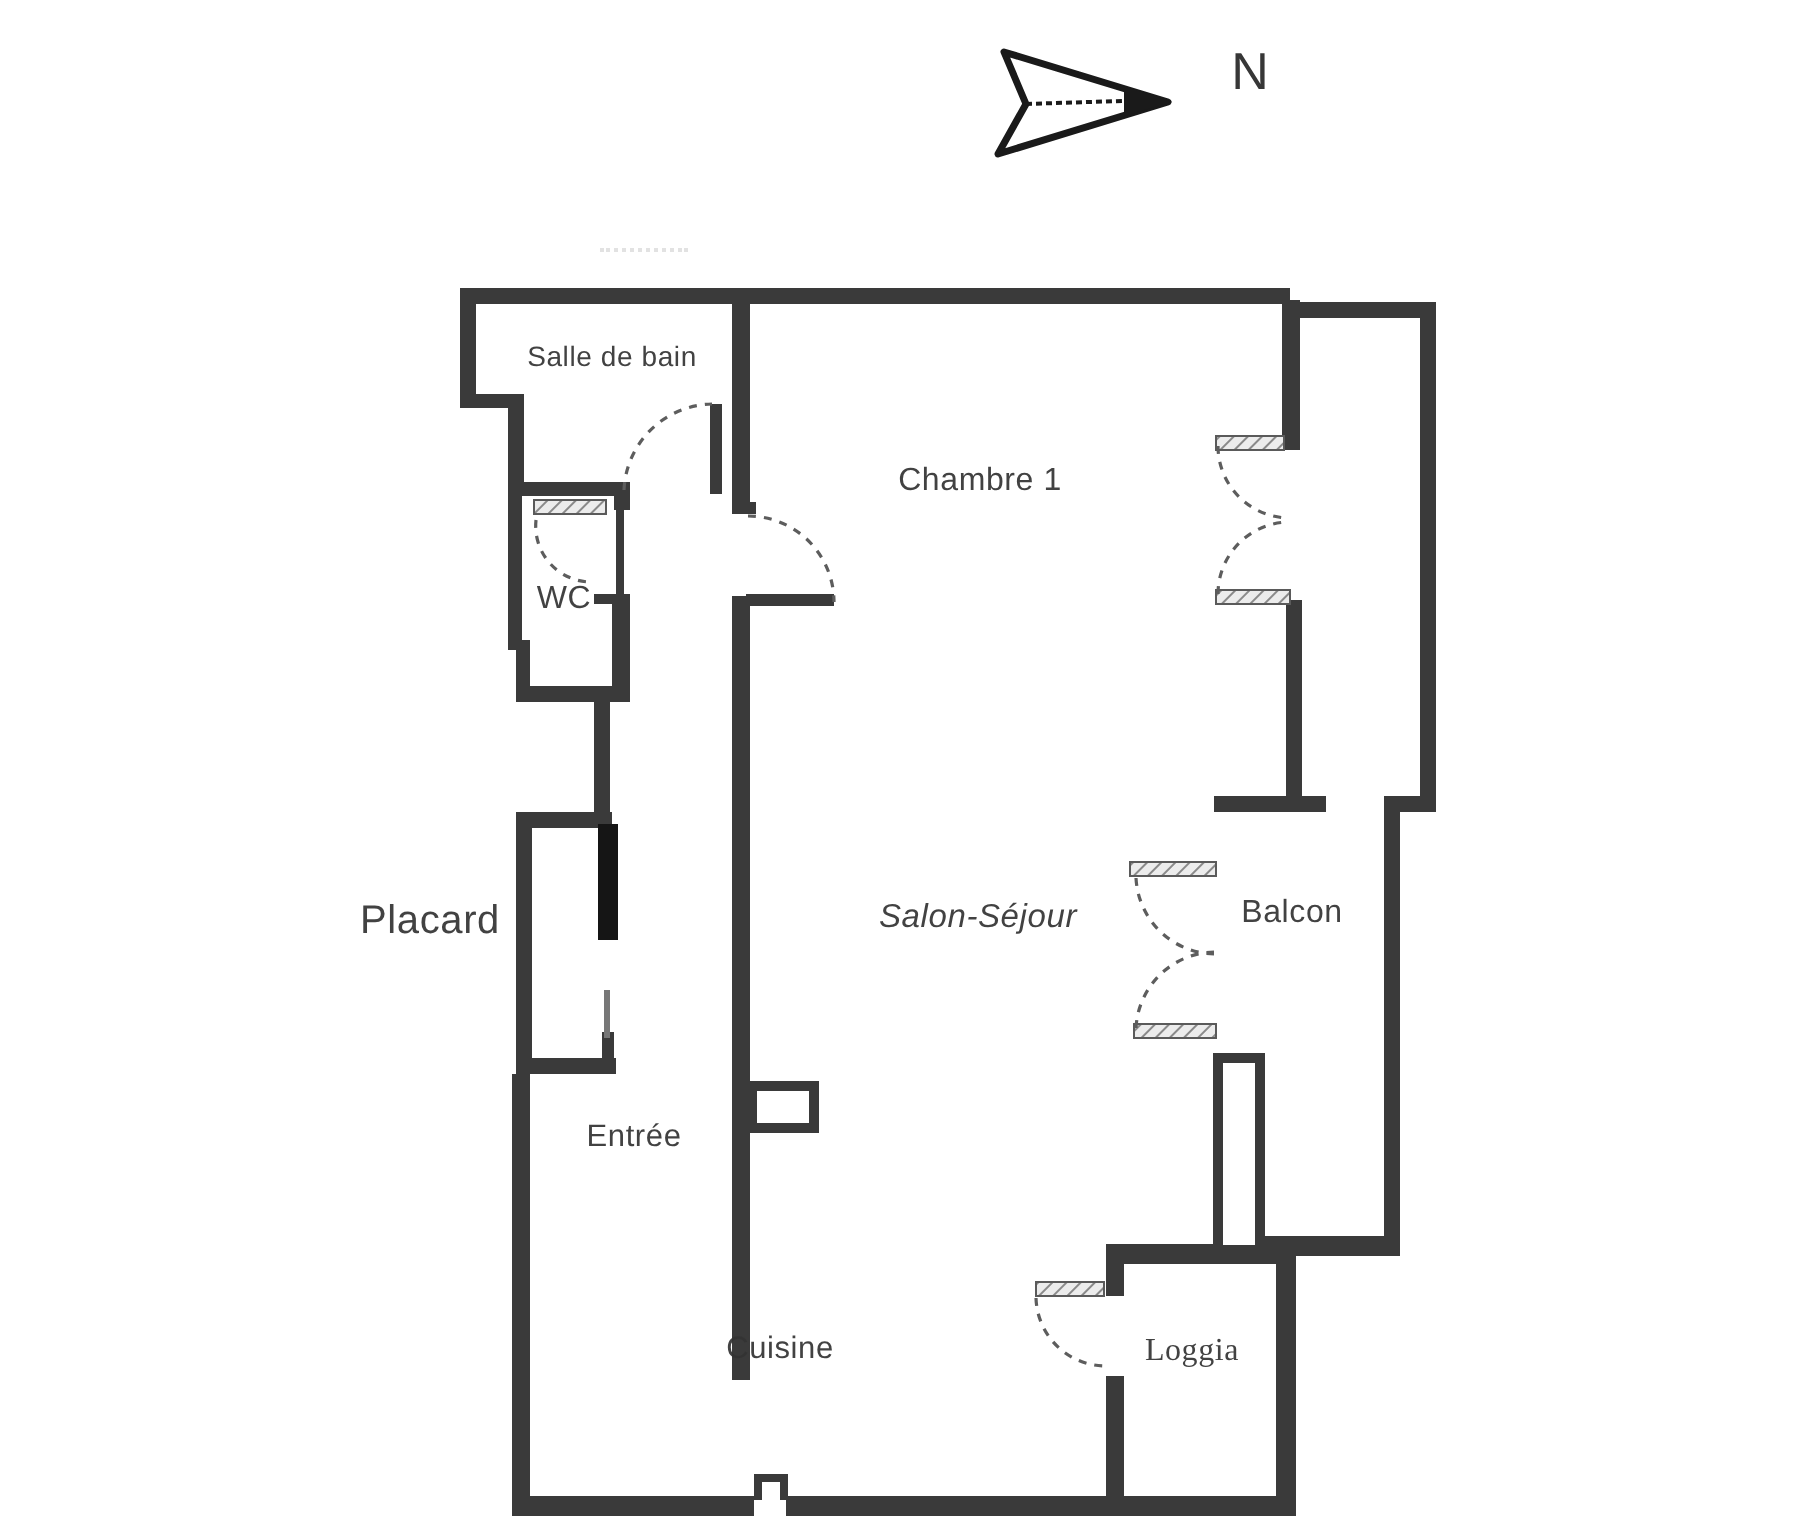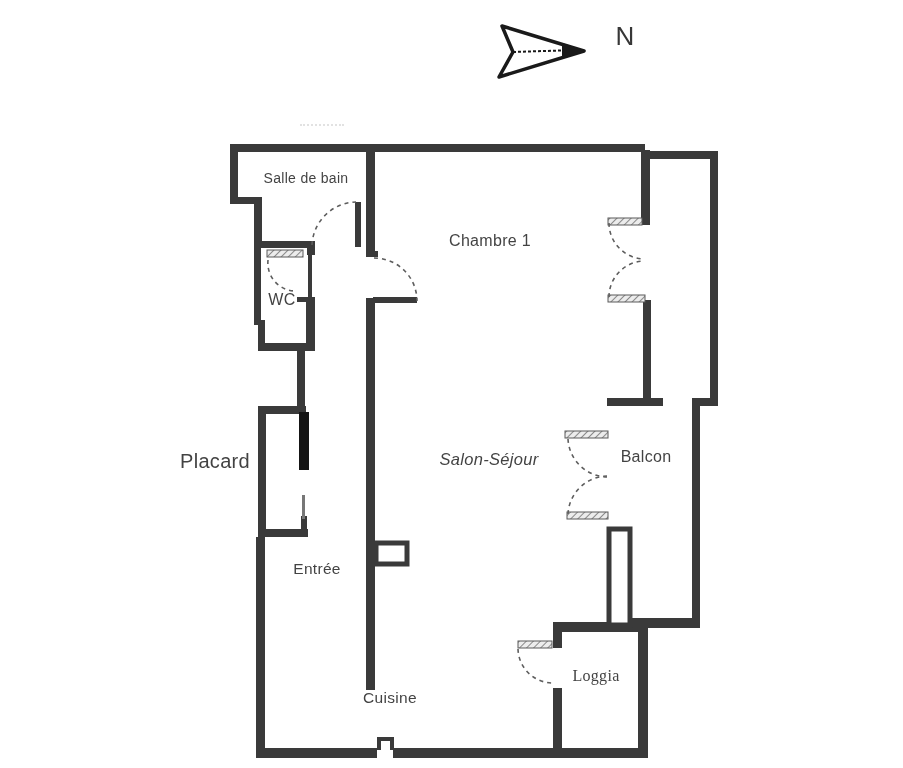--- a/index.html
+++ b/index.html
@@ -18,21 +18,21 @@
     letter-spacing:0.3px;
     opacity:0.92;
   }
   #lbl-sdb     {left:306px;top:178px;font-size:14px;}
   #lbl-wc      {left:282px;top:300px;font-size:16px;}
   #lbl-chambre {left:490px;top:229px;font-size:16px;margin-top:12px;}
   #lbl-placard {left:215px;top:461px;font-size:20px;}
   #lbl-salon   {left:489px;top:459px;font-size:16.5px;font-style:italic;}
   #lbl-balcon  {left:646px;top:457px;font-size:16px;text-align:right;}
   #lbl-entree  {left:317px;top:569px;font-size:15.5px;text-align:right;}
-  #lbl-cuisine {left:390px;top:698px;font-size:15.5px;}
+  #lbl-cuisine {left:390px;top:675px;font-size:15.5px;}
   #lbl-loggia  {left:596px;top:676px;font-size:16px;font-family:Liberation Serif, serif;}
   #lbl-north{
     position:absolute;left:625px;top:36px;
     transform:translate(-50%,-50%);
     font-size:26px;color:#222222;opacity:0.9;
   }
   .artifact{
     position:absolute;left:300px;top:124px;width:44px;height:4px;
     border-top:2px dotted #999;opacity:0.28;
   }

